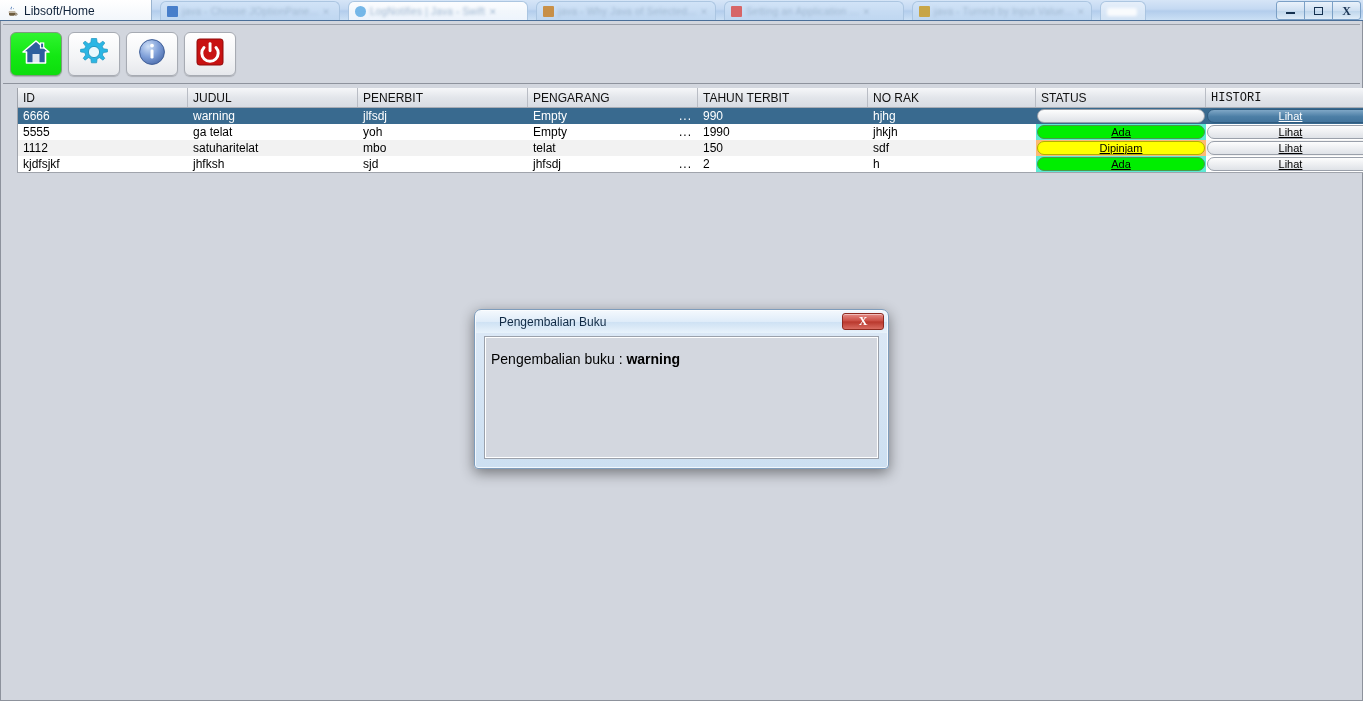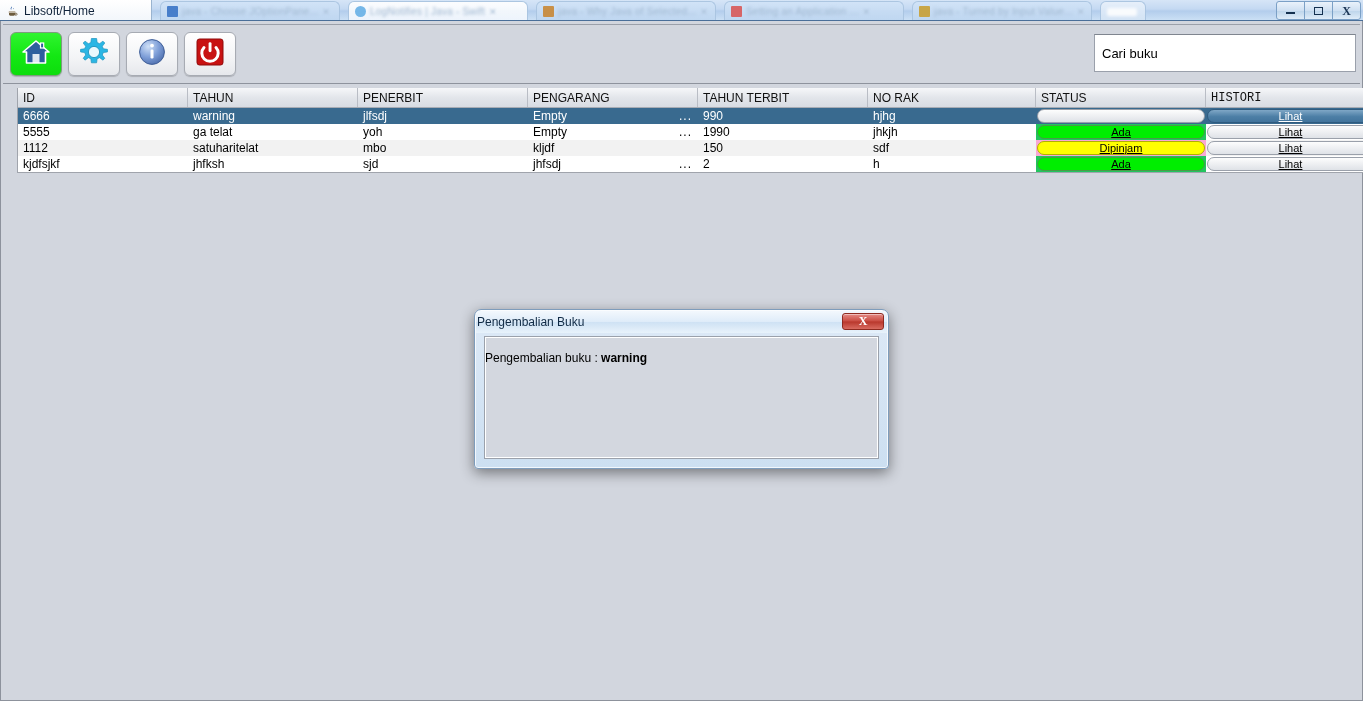--- a/index.html
+++ b/index.html
@@ -159,38 +159,38 @@
     background: linear-gradient(to bottom,#fdfdfd,#eceef1 55%,#dfe2e7);
     display: flex; align-items: center; justify-content: center;
     font-size: 11px; color: #000; line-height: 1;
     cursor: pointer;
     text-decoration: underline;
   }
   .cbtn.green  { background: #00ee00; border-color: #4a9a4a; }
   .cbtn.yellow { background: #ffff00; border-color: #b0b000; }
   .cbtn.selbtn { background: linear-gradient(to bottom,#7fa7c6,#4d7fa6 55%,#42749c); border-color:#2f5b7f; color:#fff; }
   .statuswrap { width: 100%; height: 100%; display: flex; align-items: center; }
-  .statuswrap.greenbg  { background: #22c55e; }
-  .statuswrap.yellowbg { background: #f9a8d4; }
+  .statuswrap.greenbg  { background: #5eead4; }
+  .statuswrap.yellowbg { background: #fdba74; }
 
   
   #dialog {
     position: absolute; left: 473px; top: 288px;
     width: 415px; height: 160px;
     border-radius: 7px 7px 4px 4px;
     background: linear-gradient(to bottom,#eaf2fa,#dbe8f6 14%,#ccdff1 100%);
     border: 1px solid #7e9cbb;
     box-shadow: 0 4px 14px rgba(0,0,0,.45), inset 0 0 0 1px rgba(255,255,255,.75);
     padding: 1px;
   }
   #dlg-title {
     height: 22px; border-radius: 6px 6px 0 0;
     background: linear-gradient(to bottom,#f3f8fd,#dfecf9 48%,#cfe2f4 52%,#e8f2fb);
     display: flex; align-items: center;
-    padding-left: 1px;
+    padding-left: 23px;
     position: relative;
   }
   #dlg-title .t { font-size: 12px; color: #102a45; }
   #dlg-close {
     position: absolute; right: 3px; top: 2px;
     width: 42px; height: 17px;
     border-radius: 3px;
     background: linear-gradient(to bottom,#e58b85,#c94b41 48%,#b8372c 52%,#d96b60);
     border: 1px solid #8e2a20;
     display: flex; align-items: center; justify-content: center;
@@ -199,22 +199,22 @@
     cursor: pointer;
     box-shadow: inset 0 1px 0 rgba(255,255,255,.45);
   }
   #dlg-body {
     position: absolute; left: 9px; top: 26px; right: 9px; bottom: 9px;
     background: #d3d7df;
     border: 1px solid #9ba1ab;
     box-shadow: inset 0 0 0 1px #ffffff;
   }
   .dlg-line {
-    font-size: 12px; color: #000;
-    padding-left: 0;
+    font-size: 14px; color: #000;
+    padding-left: 6px;
   }
   .dlg-line .val { font-weight: bold; }
   #dlg-l1 { margin-top: 14px; }
   #dlg-l2 { margin-top: 11px; }
   #dlg-buttons {
     position: absolute; left: 0; right: 0; bottom: 14px;
     display: flex; justify-content: center; gap: 34px;
   }
   .dbtn {
     width: 86px; height: 24px;
@@ -332,29 +332,26 @@
     <div class="tbtn">
       <span>
         <svg width="30" height="30" viewBox="0 0 30 30">
           <rect x="2" y="2" width="26" height="26" rx="2.5" fill="#c81212" stroke="#8e0b0b" stroke-width="1"></rect>
           <path d="M9 10.5 A8.2 8.2 0 1 0 21 10.5" fill="none" stroke="#ffffff" stroke-width="3" stroke-linecap="round"></path>
           <rect x="13.6" y="5.2" width="2.9" height="10" rx="1.4" fill="#ffffff"></rect>
         </svg>
       </span>
     </div>
 
-    <div id="searchwrap">
-      <input id="searchbox" type="text" value="Cari buku" style="">
-    </div>
   </div>
 
   <div id="table">
     <div class="thead">
       <div class="th" style="width:170px">ID</div>
-      <div class="th" style="width:170px">TAHUN</div>
+      <div class="th" style="width:170px">JUDUL</div>
       <div class="th" style="width:170px">PENERBIT</div>
       <div class="th" style="width:170px">PENGARANG</div>
       <div class="th" style="width:170px">TAHUN TERBIT</div>
       <div class="th" style="width:168px">NO RAK</div>
       <div class="th" style="width:170px">STATUS</div>
       <div class="th" style="width:169px">HISTORI</div>
     </div>
 
     <div class="trow sel">
       <div class="td" style="width:170px">6666</div>
@@ -397,21 +394,21 @@
         <div class="statuswrap">
           <div class="cbtn">Lihat</div>
         </div>
       </div>
     </div>
 
     <div class="trow alt">
       <div class="td" style="width:170px">1112</div>
       <div class="td" style="width:170px">satuharitelat</div>
       <div class="td" style="width:170px">mbo</div>
-      <div class="td" style="width:170px">kljdf</div>
+      <div class="td" style="width:170px">telat</div>
       <div class="td" style="width:170px">150</div>
       <div class="td" style="width:168px">sdf</div>
       <div class="td cellbtn" style="width:170px">
         <div class="statuswrap yellowbg">
           <div class="cbtn yellow">Dipinjam</div>
         </div>
       </div>
       <div class="td cellbtn" style="width:169px">
         <div class="statuswrap">
           <div class="cbtn">Lihat</div>

